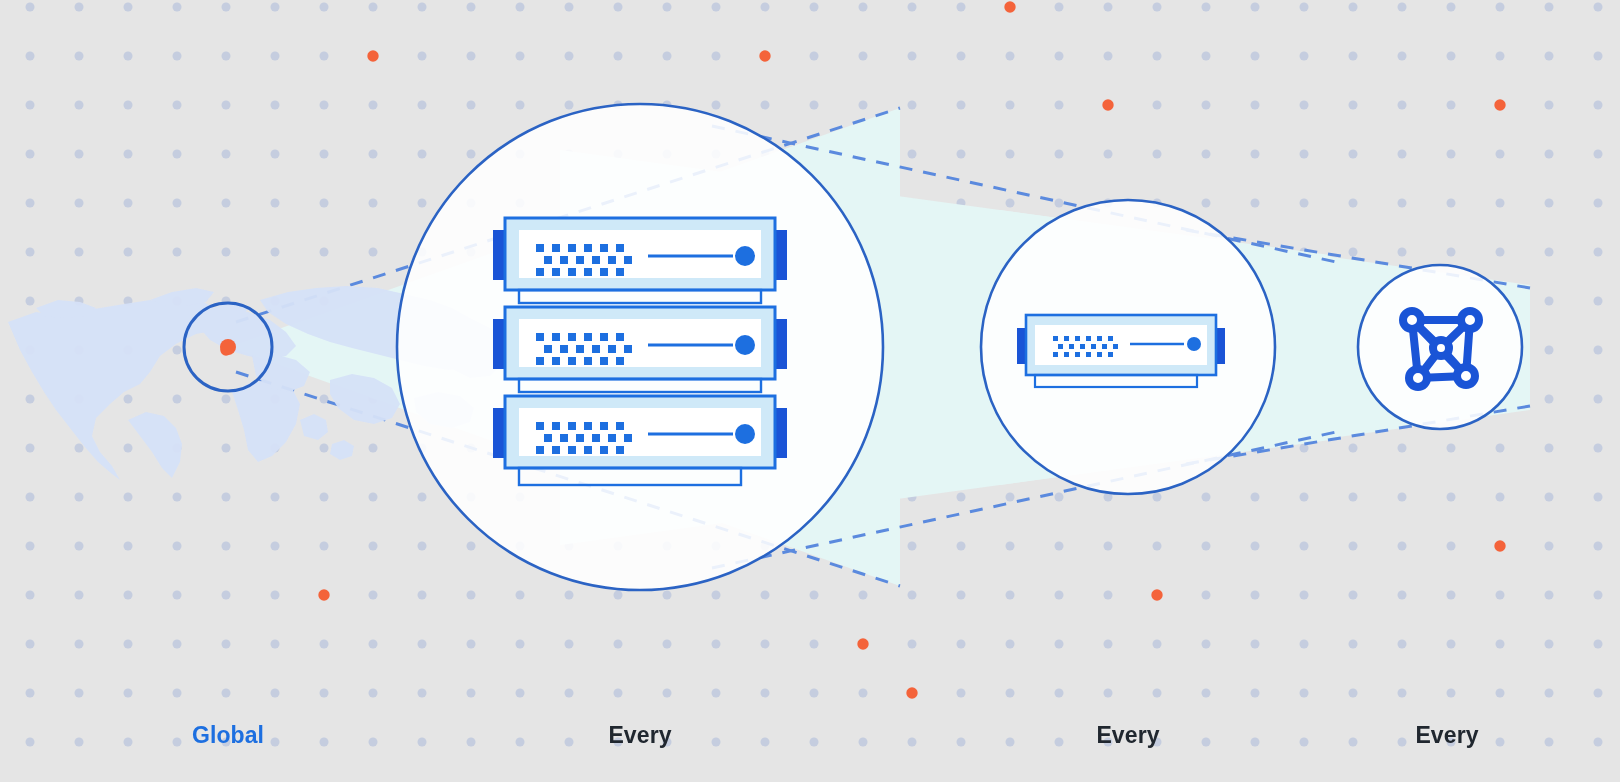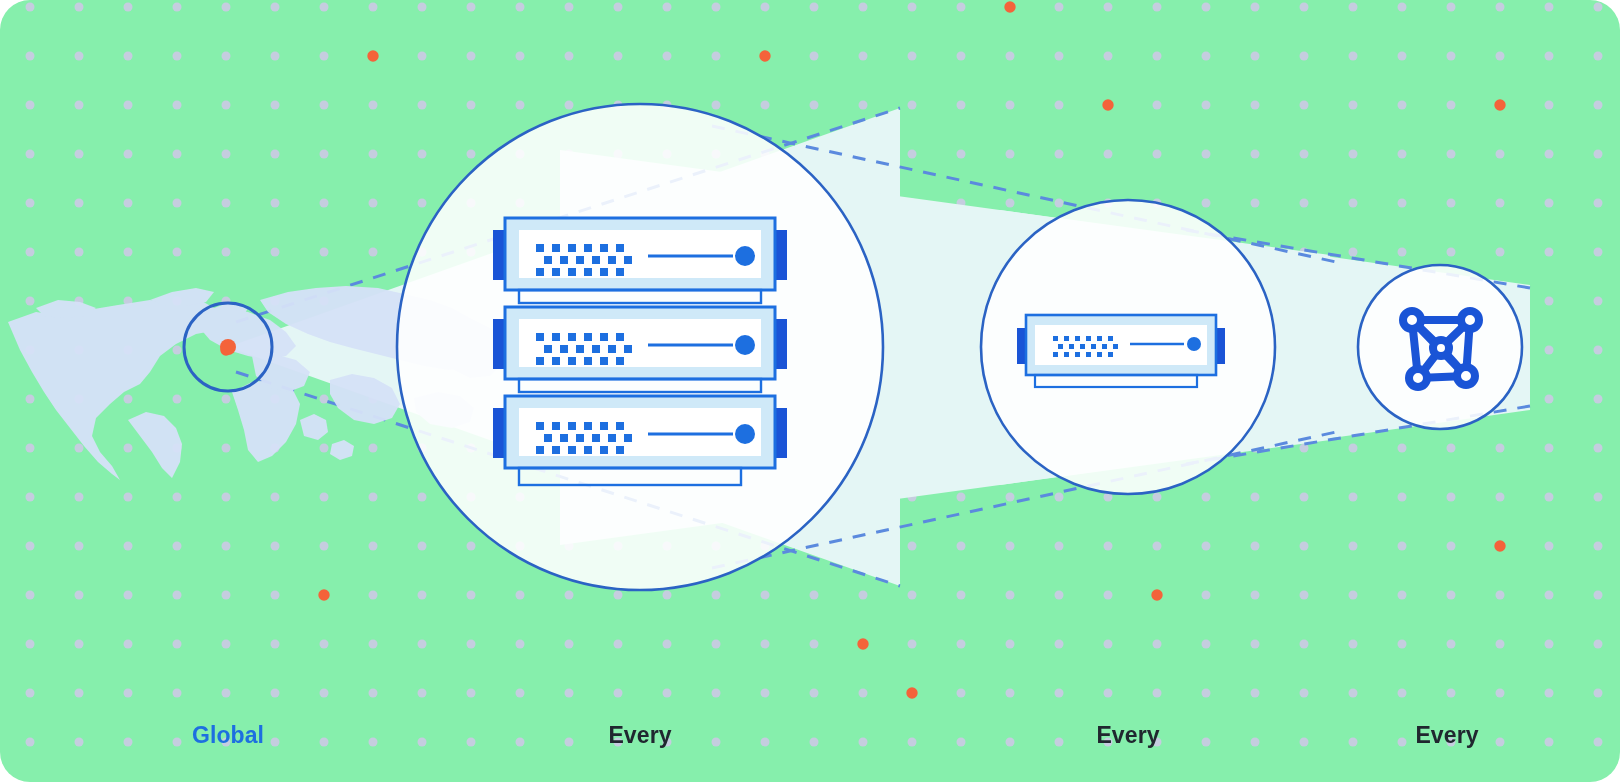--- a/index.html
+++ b/index.html
@@ -8,22 +8,21 @@
     background: #ffffff;
   }
   body {
     font-family: "Liberation Sans", sans-serif;
   }
   #stage {
     position: relative;
     width: 1620px;
     height: 782px;
     overflow: hidden;
-    background: #86efac;
-    border-radius: 30px;
+    background: #e5e5e5;
   }
   #stage svg.layer {
     position: absolute;
     left: 0;
     top: 0;
     width: 1620px;
     height: 782px;
   }
   .label {
     position: absolute;

